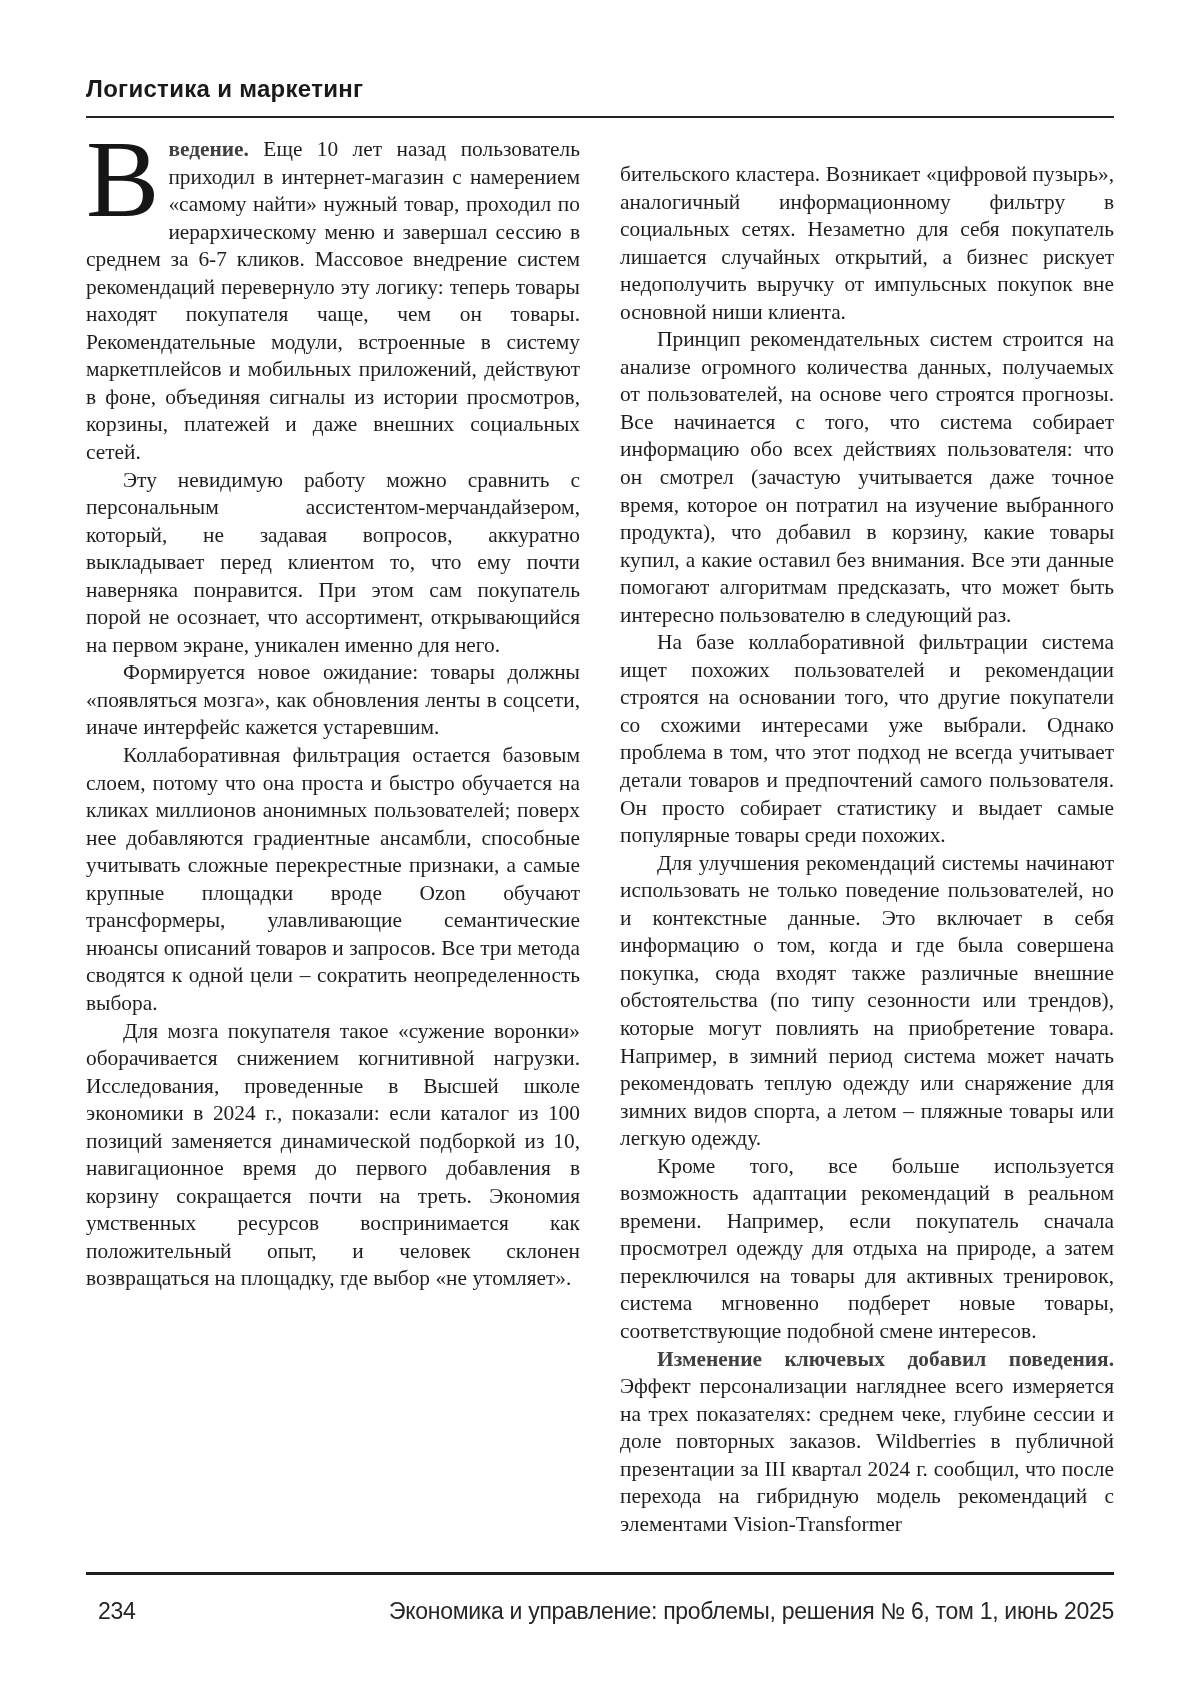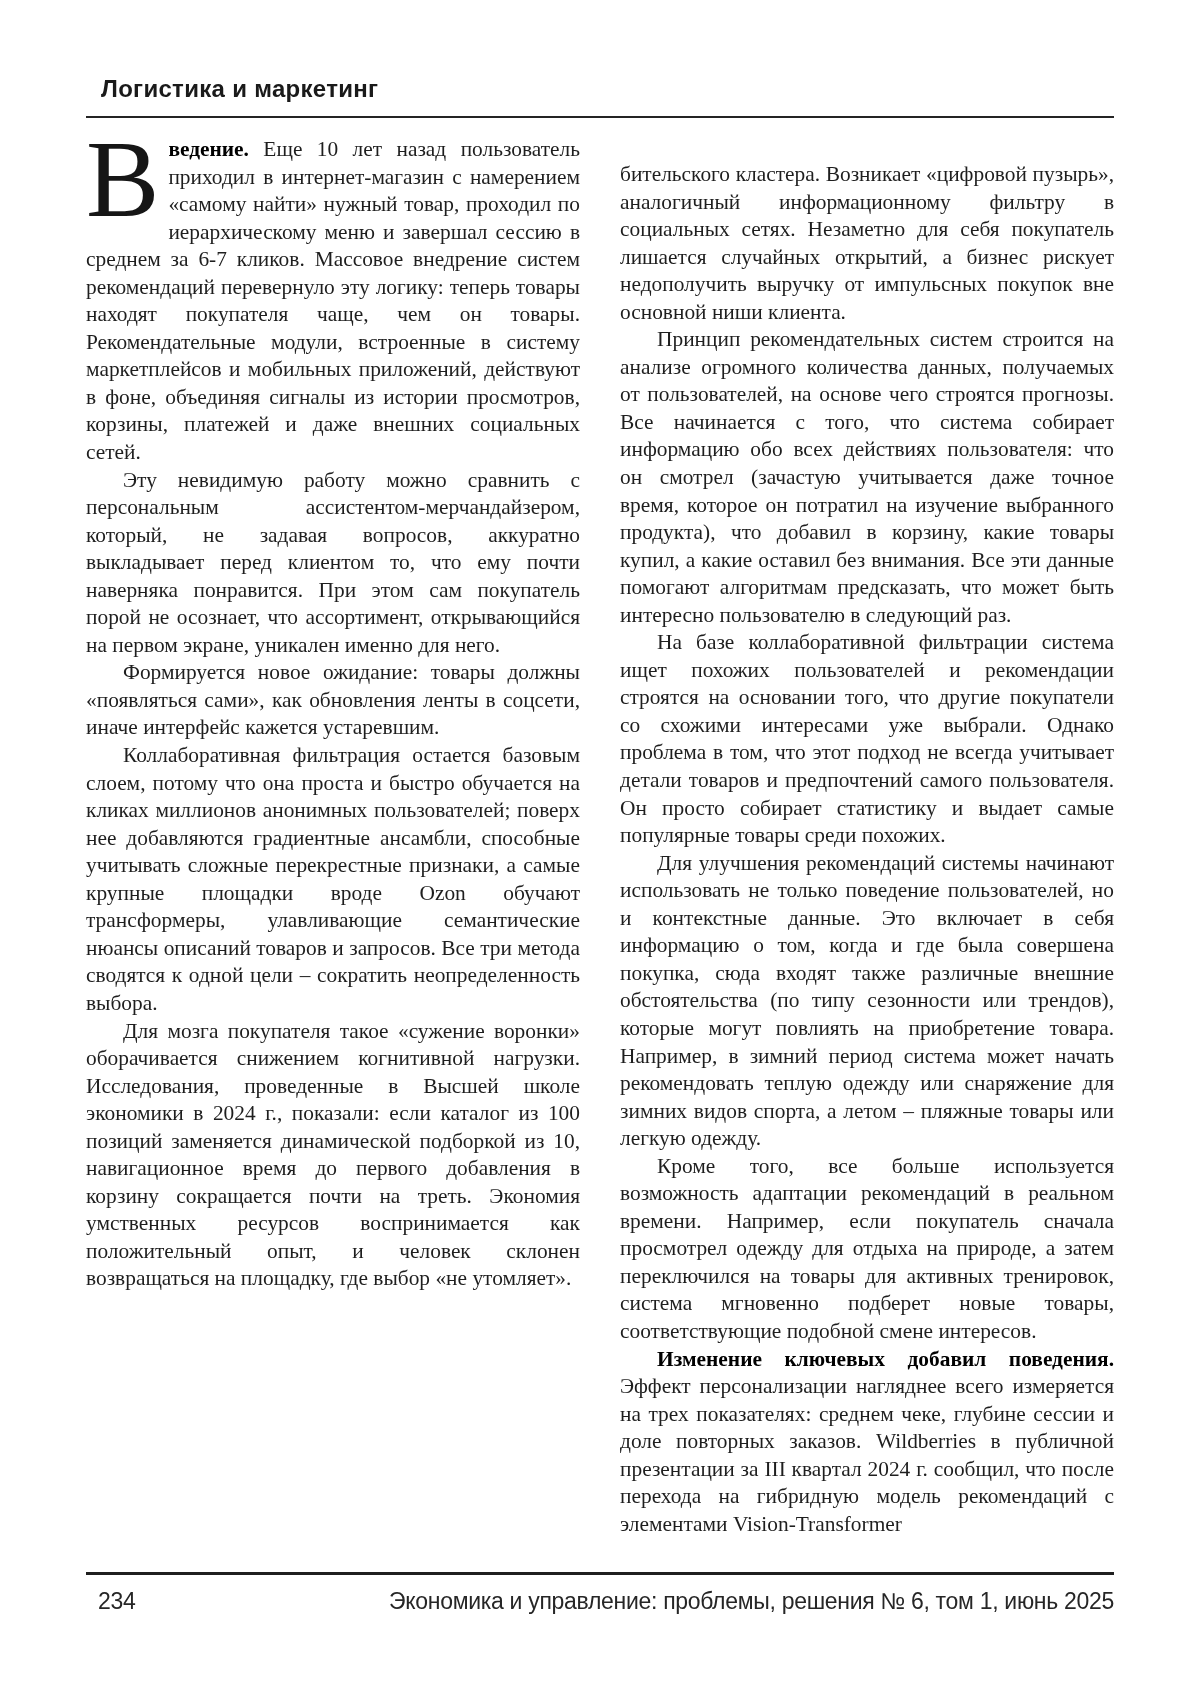--- a/index.html
+++ b/index.html
@@ -13,54 +13,53 @@
   .page { position: absolute; inset: 0; padding: 76px 86px 0 86px; box-sizing: border-box; }
 
   
   .section-title {
     font-family: "Liberation Sans", sans-serif;
     font-weight: bold;
     font-size: 24px;
     line-height: 26px;
     color: #1a1a1a;
     letter-spacing: 0.3px;
-    margin-left: 15px;
   }
   .header-rule { border: none; border-top: 2px solid #242424; margin: 14px 0 0 0; }
 
   
   .columns { display: flex; gap: 40px; margin-top: 18px; }
   .col { width: 494px; height: 1420px; overflow: hidden; }
 
   .para {
     margin: 0;
     text-align: justify;
     text-indent: 37px;
     font-size: 21.4px;
     line-height: 27.55px;
     color: #1e1e1e;
   }
   .para.cont { text-indent: 0; margin-top: 25px; }
   .para.has-drop { text-indent: 0; }
-  .para b, .para .lead { font-weight: bold; color: #000000; }
+  .para b, .para .lead { font-weight: bold; color: #404040; }
 
   .dropcap {
     float: left;
     font-size: 110px;
     line-height: 81px;
     margin: 3px 9px 0 0;
     color: #161616;
   }
 
   
   .page-footer { position: absolute; left: 86px; right: 86px; top: 1572px; }
   .footer-rule { border: none; border-top: 3px solid #1f1f1f; margin: 0; }
   .footer-row {
     display: flex; justify-content: space-between; align-items: baseline;
-    margin-top: 13px;
+    margin-top: 23px;
     font-family: "Liberation Sans", sans-serif;
     font-size: 23px;
     color: #262626;
     letter-spacing: -0.3px;
   }
   .page-number { margin-left: 12px; }
 </style>
 </head>
 <body>
 
@@ -68,21 +67,21 @@
 
   <header>
     <div class="section-title">Логистика и маркетинг</div>
     <hr class="header-rule">
   </header>
 
   <main class="columns">
     <div class="col" id="col-left">
         <p class="para has-drop"><span class="dropcap">В</span><span class="lead">ведение. </span>Еще 10 лет назад пользователь приходил в интернет-магазин с намерением «самому найти» нужный товар, проходил по иерархическому меню и завершал сессию в среднем за 6-7 кликов. Массовое внедрение систем рекомендаций перевернуло эту логику: теперь товары находят покупателя чаще, чем он товары. Рекомендательные модули, встроенные в систему маркетплейсов и мобильных приложений, действуют в фоне, объединяя сигналы из истории просмотров, корзины, платежей и даже внешних социальных сетей.</p>
         <p class="para">Эту невидимую работу можно сравнить с персональным ассистентом-мерчандайзером, который, не задавая вопросов, аккуратно выкладывает перед клиентом то, что ему почти наверняка понравится. При этом сам покупатель порой не осознает, что ассортимент, открывающийся на первом экране, уникален именно для него.</p>
-        <p class="para">Формируется новое ожидание: товары должны «появляться сами», как обновления ленты в соцсети, иначе интерфейс кажется устаревшим.</p>
+        <p class="para">Формируется новое ожидание: товары должны «появляться мозга», как обновления ленты в соцсети, иначе интерфейс кажется устаревшим.</p>
         <p class="para">Коллаборативная фильтрация остается базовым слоем, потому что она проста и быстро обучается на кликах миллионов анонимных пользователей; поверх нее добавляются градиентные ансамбли, способные учитывать сложные перекрестные признаки, а самые крупные площадки вроде Ozon обучают трансформеры, улавливающие семантические нюансы описаний товаров и запросов. Все три метода сводятся к одной цели – сократить неопределенность выбора.</p>
         <p class="para">Для мозга покупателя такое «сужение воронки» оборачивается снижением когнитивной нагрузки. Исследования, проведенные в Высшей школе экономики в 2024 г., показали: если каталог из 100 позиций заменяется динамической подборкой из 10, навигационное время до первого добавления в корзину сокращается почти на треть. Экономия умственных ресурсов воспринимается как положительный опыт, и человек склонен возвращаться на площадку, где выбор «не утомляет».</p>
       </div>
     <div class="col" id="col-right">
         <p class="para cont">бительского кластера. Возникает «цифровой пузырь», аналогичный информационному фильтру в социальных сетях. Незаметно для себя покупатель лишается случайных открытий, а бизнес рискует недополучить выручку от импульсных покупок вне основной ниши клиента.</p>
         <p class="para">Принцип рекомендательных систем строится на анализе огромного количества данных, получаемых от пользователей, на основе чего строятся прогнозы. Все начинается с того, что система собирает информацию обо всех действиях пользователя: что он смотрел (зачастую учитывается даже точное время, которое он потратил на изучение выбранного продукта), что добавил в корзину, какие товары купил, а какие оставил без внимания. Все эти данные помогают алгоритмам предсказать, что может быть интересно пользователю в следующий раз.</p>
         <p class="para">На базе коллаборативной фильтрации система ищет похожих пользователей и рекомендации строятся на основании того, что другие покупатели со схожими интересами уже выбрали. Однако проблема в том, что этот подход не всегда учитывает детали товаров и предпочтений самого пользователя. Он просто собирает статистику и выдает самые популярные товары среди похожих.</p>
         <p class="para">Для улучшения рекомендаций системы начинают использовать не только поведение пользователей, но и контекстные данные. Это включает в себя информацию о том, когда и где была совершена покупка, сюда входят также различные внешние обстоятельства (по типу сезонности или трендов), которые могут повлиять на приобретение товара. Например, в зимний период система может начать рекомендовать теплую одежду или снаряжение для зимних видов спорта, а летом – пляжные товары или легкую одежду.</p>
         <p class="para">Кроме того, все больше используется возможность адаптации рекомендаций в реальном времени. Например, если покупатель сначала просмотрел одежду для отдыха на природе, а затем переключился на товары для активных тренировок, система мгновенно подберет новые товары, соответствующие подобной смене интересов.</p>
         <p class="para"><span class="lead">Изменение ключевых добавил поведения. </span>Эффект персонализации нагляднее всего измеряется на трех показателях: среднем чеке, глубине сессии и доле повторных заказов. Wildberries в публичной презентации за III квартал 2024 г. сообщил, что после перехода на гибридную модель рекомендаций с элементами Vision-Transformer</p>

